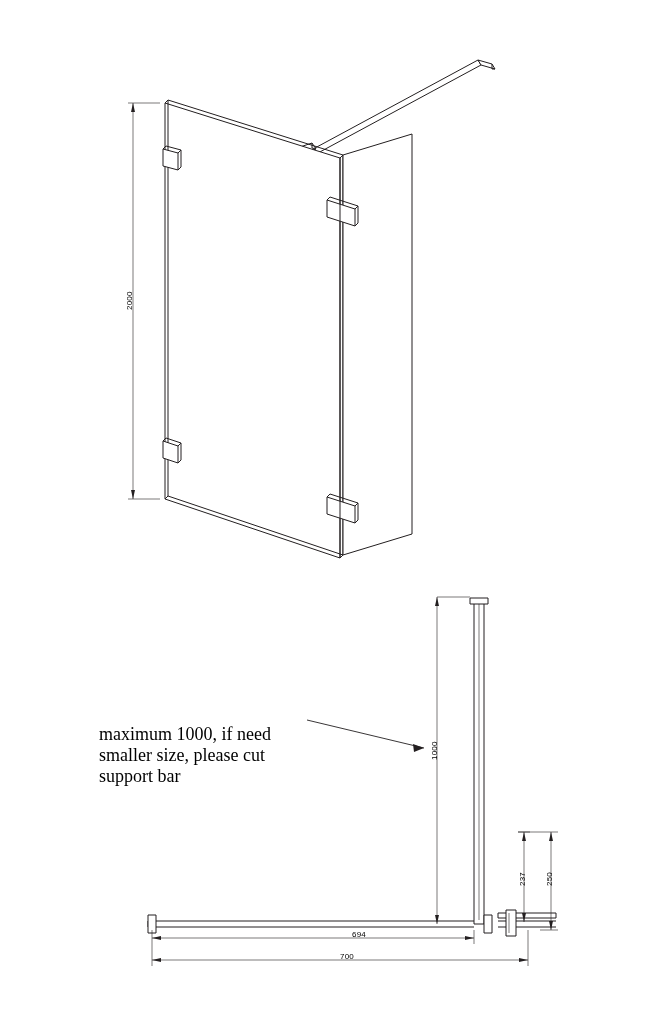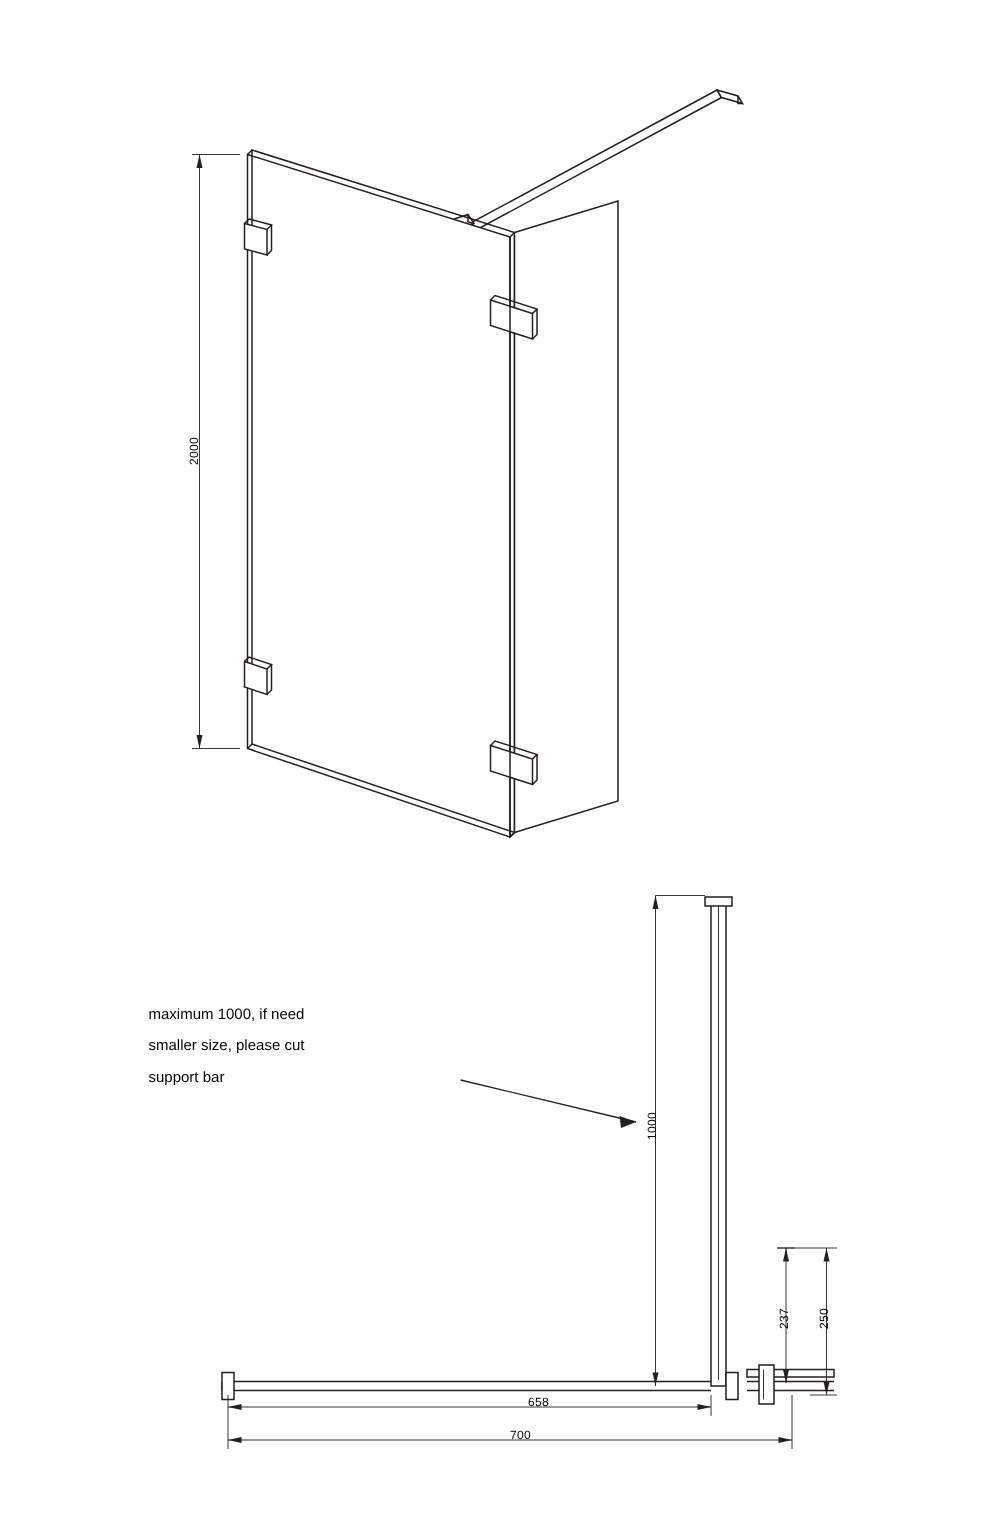--- a/index.html
+++ b/index.html
@@ -18,26 +18,27 @@
   #drawing {
     position: absolute;
     left: 0;
     top: 0;
     width: 670px;
     height: 1012px;
   }
   .note {
     position: absolute;
     left: 99px;
-    top: 666px;
+    top: 724px;
     width: 230px;
-    font-size: 10px;
+    font-size: 18px;
     line-height: 21px;
     color: #000;
     white-space: pre-line;
+    font-family: Liberation Serif, serif;
   }
   .dim-label {
     position: absolute;
     font-size: 8px;
     color: #000;
     letter-spacing: 0.2px;
   }
   .rot {
     transform: rotate(-90deg);
     transform-origin: left top;
@@ -182,19 +183,19 @@
 </svg>
 
 <div class="note">maximum 1000,  if need
 smaller size,  please cut
 support bar</div>
 
 <div class="dim-label rot" style="left:125px; top:310px;">2000</div>
 
 <div class="dim-label rot" style="left:430px; top:760px;">1000</div>
 
-<div class="dim-label" style="left:352px; top:930px;">658</div>
+<div class="dim-label" style="left:352px; top:930px;">694</div>
 
 <div class="dim-label" style="left:340px; top:952px;">700</div>
 
 <div class="dim-label rot" style="left:518px; top:886px;">237</div>
 
 <div class="dim-label rot" style="left:545px; top:886px;">250</div>
 
 </body></html>

